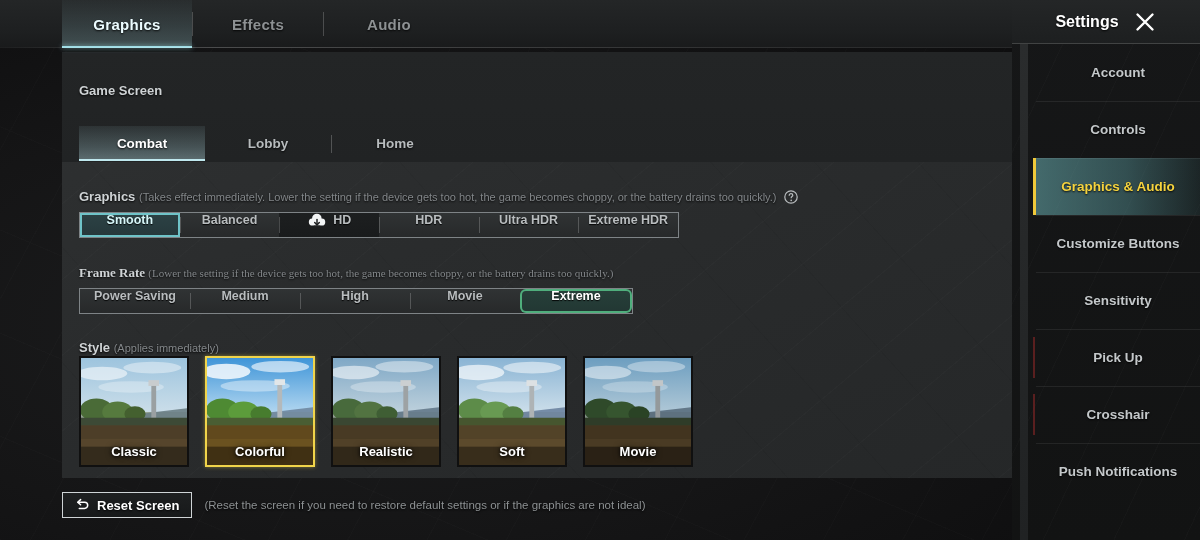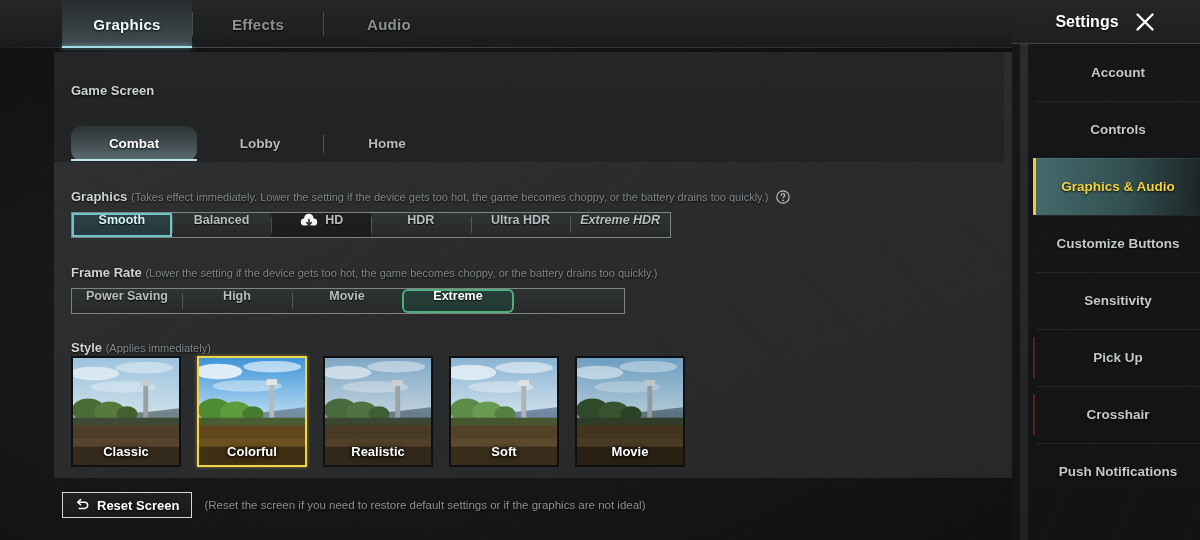--- a/index.html
+++ b/index.html
@@ -85,21 +85,21 @@
     margin: 12px 0;
     background: rgba(255,255,255,0.20);
     align-self: stretch;
     height: 24px;
     margin-top: 12px;
   }
 
   
   .panel {
     position: absolute;
-    left: 54px; top: 52px;
+    left: 62px; top: 52px;
     width: 1050px; height: 426px;
     background: linear-gradient(160deg, #2f3132 0%, #2a2c2d 40%, #252728 100%);
     z-index: 3;
   }
   .panel::before {
     content: "";
     position: absolute;
     inset: 0;
     background-image:
       repeating-linear-gradient(140deg, rgba(255,255,255,0.015) 0px, rgba(255,255,255,0.015) 1px, transparent 1px, transparent 58px),
@@ -140,21 +140,20 @@
     width: 126px;
     display: flex;
     align-items: center;
     justify-content: center;
     font-size: 13.5px;
     font-weight: bold;
     color: #b7bbbd;
     text-shadow: 0 1px 2px rgba(0,0,0,0.85);
     position: relative;
     cursor: pointer;
-    border-radius: 11px;
   }
   .gs-tab.active {
     color: #ffffff;
     background: linear-gradient(180deg, rgba(150,190,196,0.10) 0%, rgba(165,205,212,0.28) 60%, rgba(185,225,232,0.40) 100%);
   }
   .gs-tab.active::after {
     content: "";
     position: absolute;
     left: 0; right: 0; bottom: 0;
     height: 2px;
@@ -445,33 +444,36 @@
           </svg>
         </span>
         <span class="disabled">HD</span>
       </div>
       <div class="seg-item" style="width:100px;">
         <span>HDR</span>
       </div>
       <div class="seg-item" style="width:100px;">
         <span>Ultra HDR</span>
       </div>
-      <div class="seg-item" style="width:100px;font-style:italic;">
+      <div class="seg-item" style="width:100px;">
         <span>Extreme HDR</span>
       </div>
     </div>
 
-    <div class="section-label" style="left:17px; top:213px;">
+    <div class="section-label" style="left:17px; top:213px;font-family:Liberation Serif, serif;">
       <span>Frame Rate</span>
       <span class="hint">(Lower the setting if the device gets too hot, the game becomes choppy, or the battery drains too quickly.)</span>
     </div>
 
     <div class="seg" style="left:17px; top:236px; width:554px;">
       <div class="seg-item" style="width:110px;">
         <span>Power Saving</span>
+      </div>
+      <div class="seg-item" style="width:110px;">
+        <span>Medium</span>
       </div>
       <div class="seg-item" style="width:110px;">
         <span>High</span>
       </div>
       <div class="seg-item" style="width:110px;">
         <span>Movie</span>
       </div>
       <div class="seg-item selected-green" style="width:112px;">
         <span>Extreme</span>
       </div>

